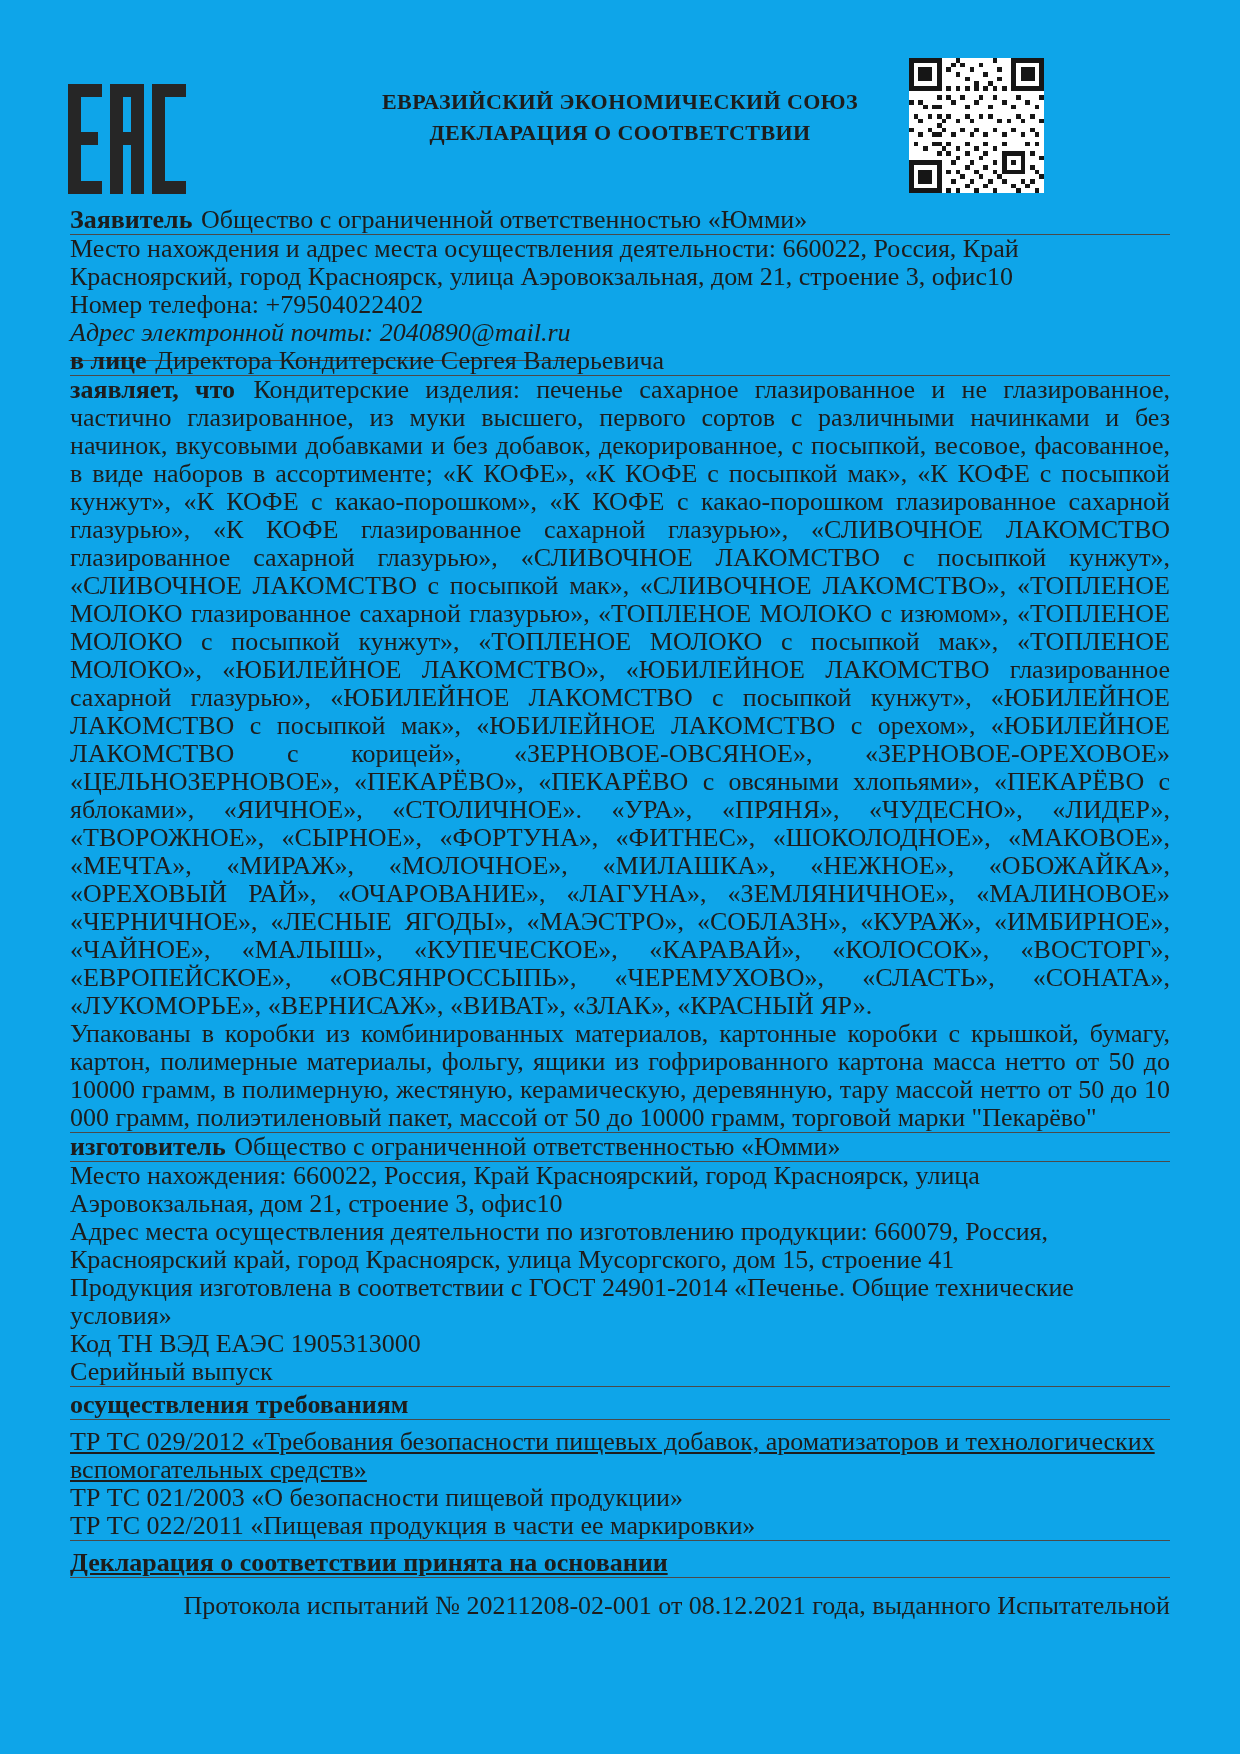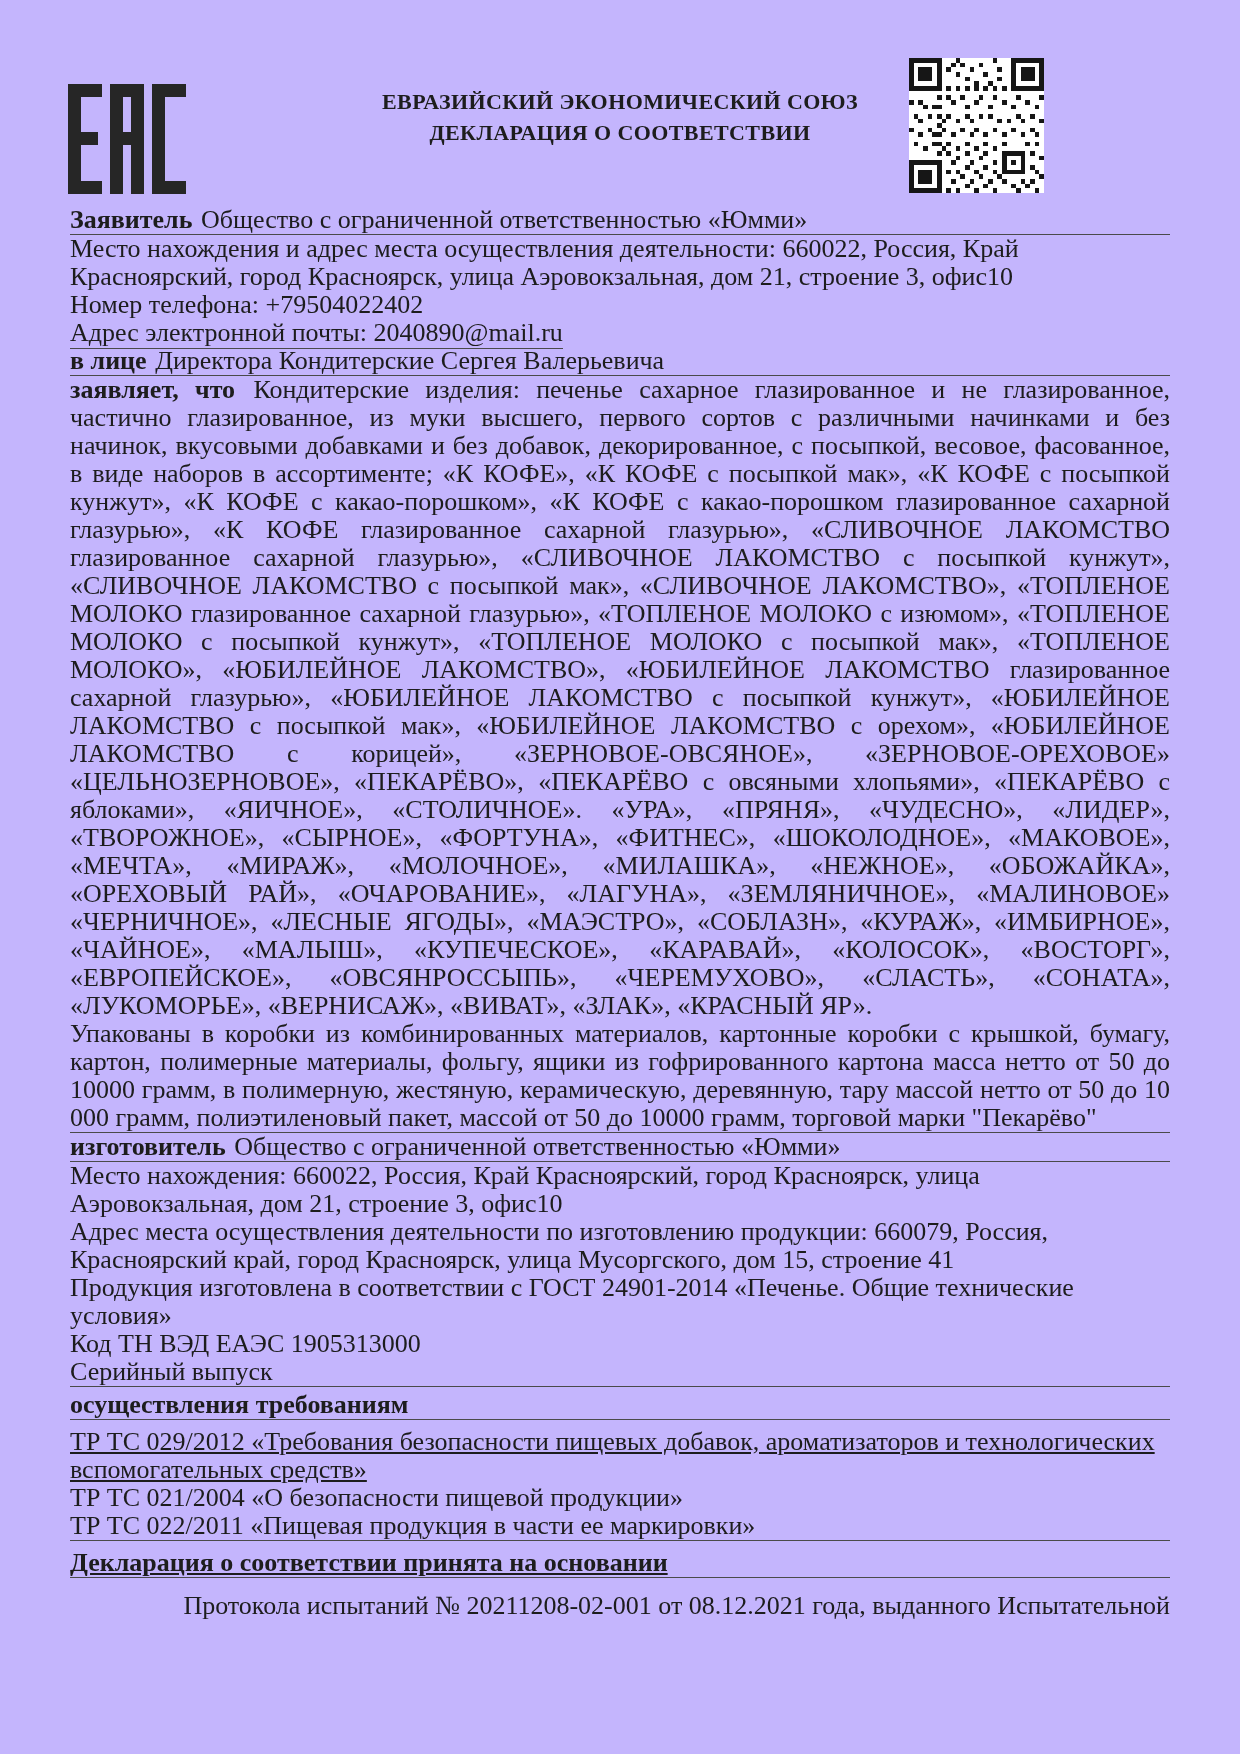--- a/index.html
+++ b/index.html
@@ -3,35 +3,35 @@
 <meta charset="utf-8">
 <style>
   html, body { margin: 0; padding: 0; }
   body {
     width: 1240px; height: 1754px;
     background: #fcfcfb;
     font-family: "Liberation Serif", "DejaVu Serif", serif;
     color: #1d1d1d;
     -webkit-font-smoothing: antialiased;
   }
-  .page { position: relative; width: 1240px; height: 1754px; overflow: hidden; background: #c4b5fd; }
+  .page { position: relative; width: 1240px; height: 1754px; overflow: hidden; background: #0ea5e9; }
   .content { padding: 58px 70px 0 70px; }
 
   .header { position: relative; height: 148px; }
   .eac-logo { position: absolute; left: -2px; top: 26px; }
   .qr { position: absolute; right: 126px; top: 0; }
   .header-text {
     padding-top: 28px; text-align: center;
     font-weight: bold; font-size: 22px; line-height: 31px; letter-spacing: .4px;
   }
 
   p { margin: 0; font-size: 26px; line-height: 28px; }
   .just { text-align: justify; }
   .u { border-bottom: 1px solid #4a4a4a; }
-  .u-text { border-bottom: 1px solid #4a4a4a; padding-bottom: 1px; }
+  .u-text { border-bottom: 1px solid #4a4a4a; padding-bottom: 13px; font-style: italic; }
   .b { font-weight: bold; }
   strong { margin-right: 2px; }
   .mt4 { margin-top: 4px; }
   .mt8 { margin-top: 8px; text-decoration: underline; }
   .mt14 { margin-top: 14px; text-align: right; }
 </style>
 </head>
 <body>
 
 <div class="page">
@@ -232,20 +232,20 @@
 
     <p class="u"><strong>изготовитель</strong> <span>Общество с ограниченной ответственностью «Юмми»</span></p>
     <p>Место нахождения: 660022, Россия, Край Красноярский, город Красноярск, улица Аэровокзальная, дом 21, строение 3, офис10</p>
     <p>Адрес места осуществления деятельности по изготовлению продукции: 660079, Россия, Красноярский край, город Красноярск, улица Мусоргского, дом 15, строение 41</p>
     <p>Продукция изготовлена в соответствии с ГОСТ 24901-2014 «Печенье. Общие технические условия»</p>
     <p>Код ТН ВЭД ЕАЭС 1905313000</p>
     <p class="u">Серийный выпуск</p>
 
     <p class="u b mt4">осуществления требованиям</p>
     <p class="mt8">ТР ТС 029/2012 «Требования безопасности пищевых добавок, ароматизаторов и технологических вспомогательных средств»</p>
-    <p>ТР ТС 021/2004 «О безопасности пищевой продукции»</p>
+    <p>ТР ТС 021/2003 «О безопасности пищевой продукции»</p>
     <p class="u">ТР ТС 022/2011 «Пищевая продукция в части ее маркировки»</p>
 
     <p class="u b mt8">Декларация о соответствии принята на основании</p>
     <p class="mt14">Протокола испытаний № 20211208-02-001 от 08.12.2021 года, выданного Испытательной</p>
 
   </div>
 </div>
 
 </body></html>

